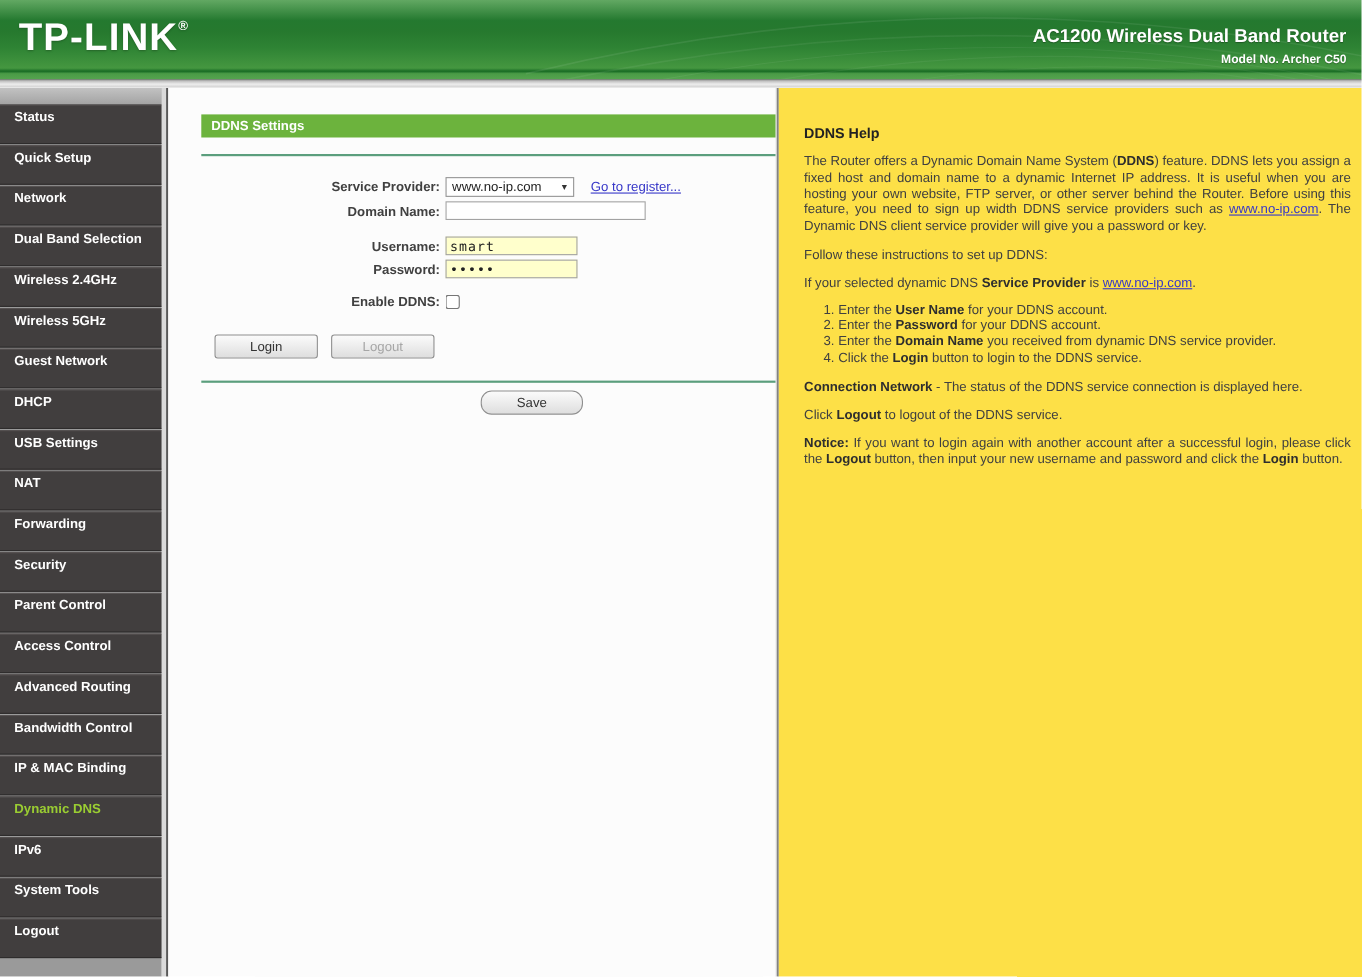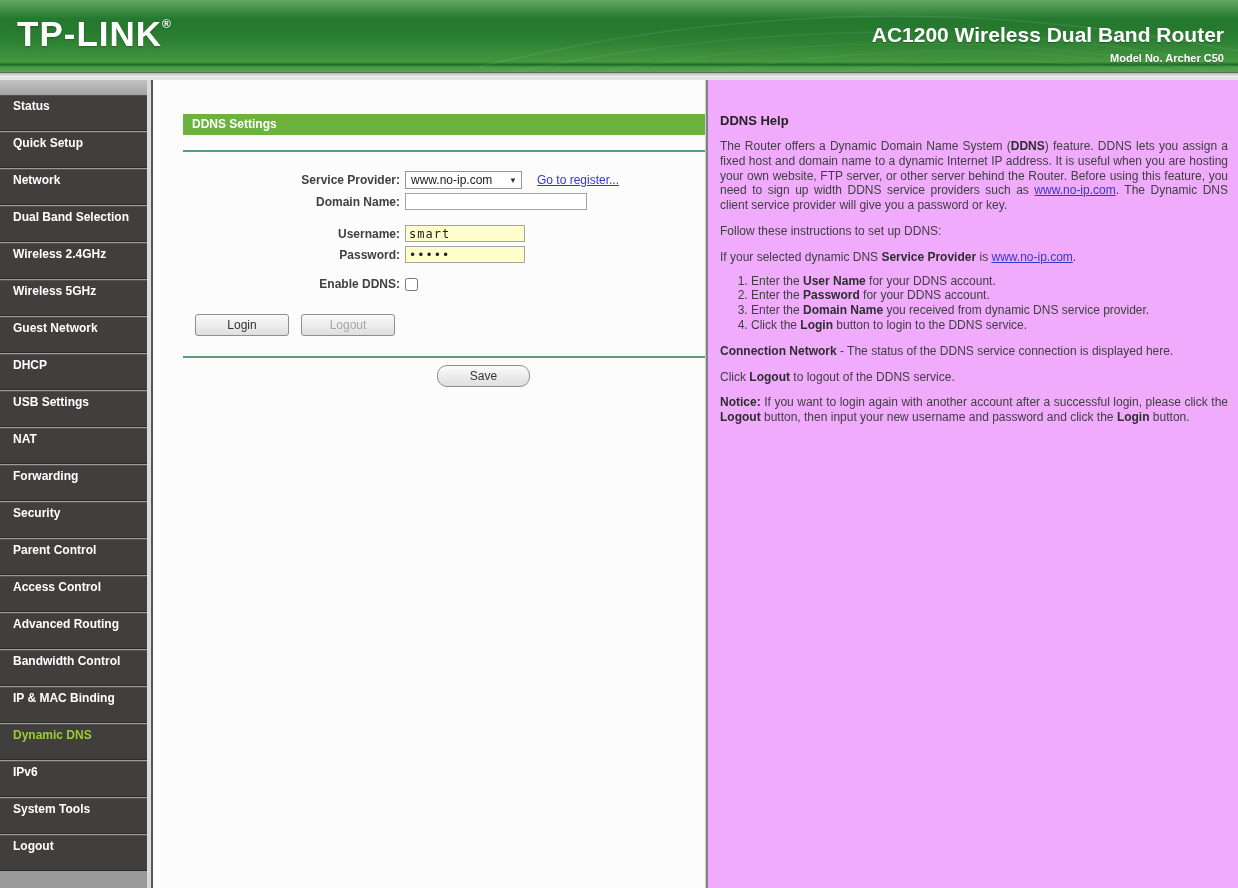--- a/index.html
+++ b/index.html
@@ -15,21 +15,21 @@
     background:linear-gradient(180deg,#62a863 0%,#24792f 26%,#26792e 40%,#2e8334 60%,#459740 86%,#186b24 90%,#4a9b46 93%,#55a44f 100%);
   }
   .swirls { position:absolute; right:0; top:0; opacity:.8; }
   .logo {
     position:absolute; left:17px; top:14px; color:#fff;
     font-size:35px; font-weight:bold; letter-spacing:1px;
     text-shadow:0 1px 2px rgba(0,0,0,.25);
   }
   .logo sup { font-size:12px; font-weight:bold; vertical-align:18px; }
   .header-right { position:absolute; right:14px; top:23px; text-align:right; color:#fff; }
-  .product-title { font-size:21px; font-weight:bold; text-shadow:0 1px 1px rgba(0,0,0,.3); }
+  .product-title { font-size:17px; font-weight:bold; text-shadow:0 1px 1px rgba(0,0,0,.3); }
   .model { font-size:11px; font-weight:bold; margin-top:5px; text-shadow:0 1px 1px rgba(0,0,0,.3); }
 
   .silver-bar {
     height:8px;
     border-top:1px solid #636363;
     background:linear-gradient(180deg,#b5b5b5 0%,#ededed 50%,#d6d6d6 85%,#f4f4f4 100%);
   }
 
   
   .body-row { position:absolute; top:80px; bottom:0; left:0; right:0; display:flex; }
@@ -38,26 +38,26 @@
   .side-item {
     height:36px; line-height:20px; margin-bottom:1px; background:#413e3e;
     color:#fff; font-size:12px; font-weight:bold; padding-left:13px; cursor:pointer;
     border-top:1px solid #565252; border-bottom:1px solid #2e2c2c;
   }
   .side-item.active { color:#9acd32; }
   .col-gap { width:4px; background:#dadada; }
   .vline1 { width:2px; background:#585858; }
   .main-col { width:552px; background:#fcfcfc; position:relative; }
   .vline2 { width:3px; background:linear-gradient(90deg,#cfcfcf 0 1px,#828282 1px 100%); }
-  .help-col { flex:1; background:#f0abfc; padding:33px 10px 20px 12px; overflow:hidden; }
+  .help-col { flex:1; background:#fde047; padding:33px 10px 20px 23px; overflow:hidden; }
 
   
   .form-wrap { margin-left:30px; width:522px; }
   .title-bar {
-    margin-top:34px; height:21px; line-height:21px; background:#6cb33d;
+    margin-top:24px; height:21px; line-height:21px; background:#6cb33d;
     color:#fff; font-weight:bold; font-size:12px; padding-left:9px;
   }
   .sep { margin-top:15px; height:2px; background:#5b9e7d; }
   .sep2 { margin-top:20px; }
 
   .row { display:flex; align-items:center; }
   .lbl { width:217px; text-align:right; font-weight:bold; font-size:12px; color:#404040; flex-shrink:0; }
   .val { margin-left:5px; display:flex; align-items:center; }
 
   .row-sp   { margin-top:19px; }

